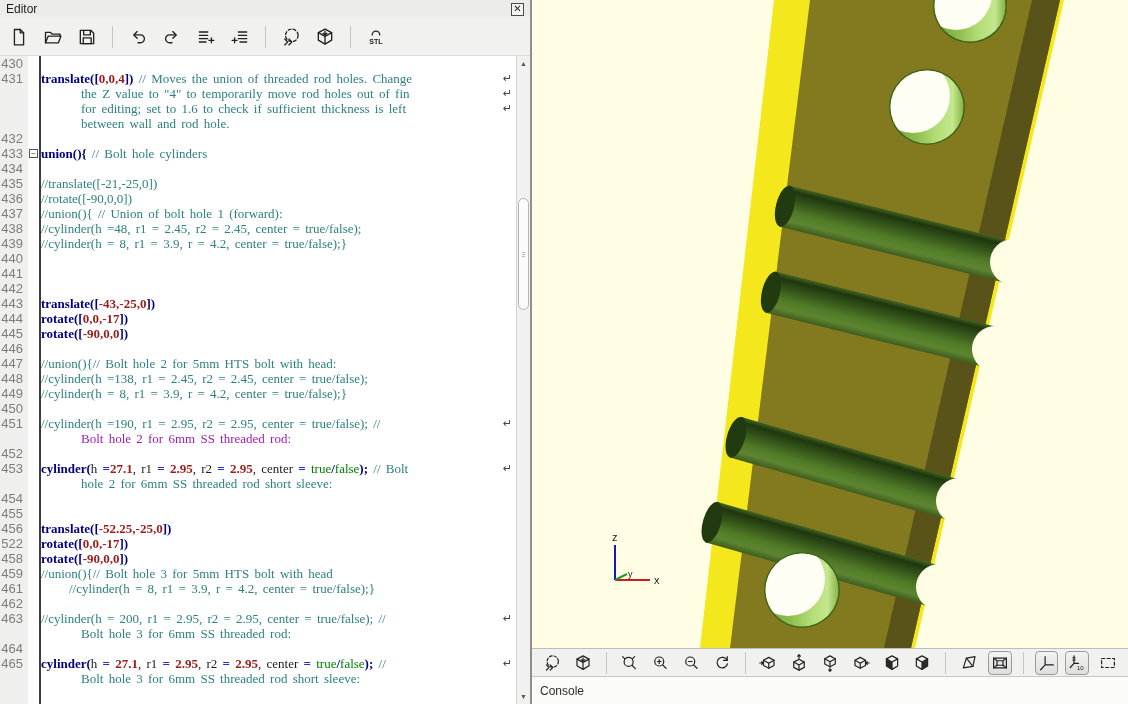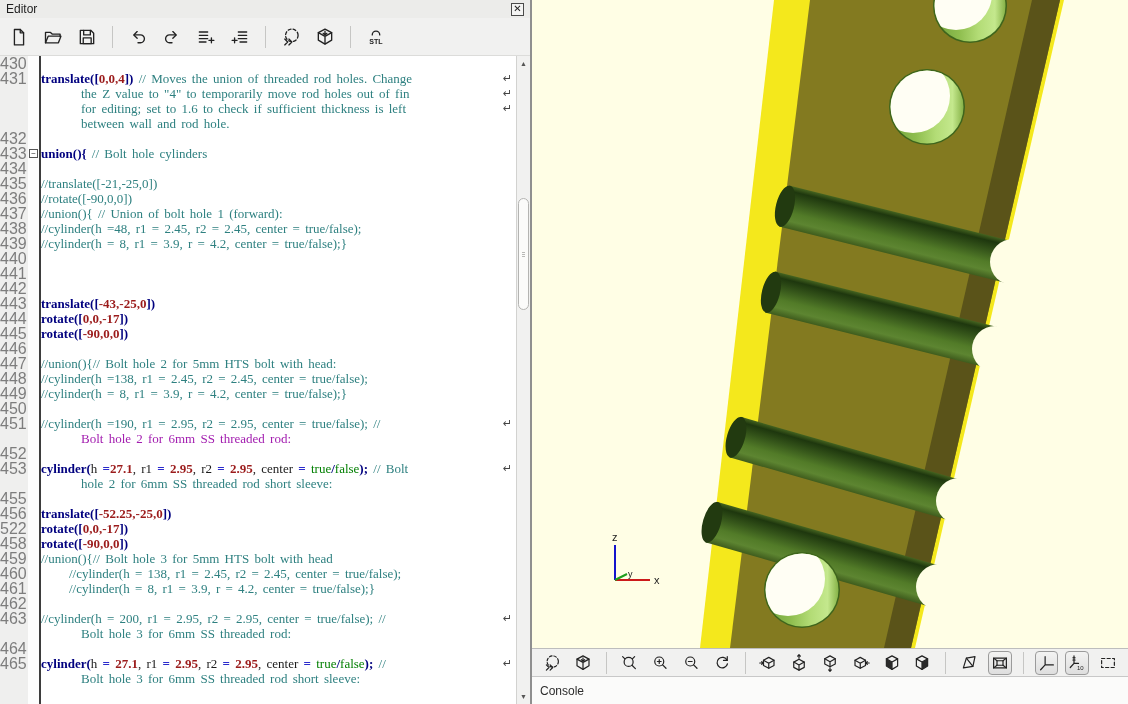--- a/index.html
+++ b/index.html
@@ -19,21 +19,21 @@
   .ed-toolbar .btn { width:26px; height:26px; display:flex; align-items:center; justify-content:center;
                      border-radius:3px; cursor:pointer; }
   .sep { width:1px; height:22px; background:#c6c6c4; margin:0 4px; flex:0 0 1px; }
 
   .code-wrap { position:relative; flex:1; background:#fff; overflow:hidden; }
   .gutter-bg { position:absolute; left:0; top:0; bottom:0; width:28px; background:#efefee; }
   .fold-bg   { position:absolute; left:28px; top:0; bottom:0; width:11px; background:#fdfdfd; }
   .gutter-sep{ position:absolute; left:39px; top:0; bottom:0; width:2px; background:#3d3d3d; }
   .rows { position:absolute; left:0; top:0; right:14px; }
   .row { display:flex; height:15px; position:relative; }
-  .ln { width:28px; flex:0 0 28px; text-align:right; padding-right:5px; font-size:16px;
+  .ln { width:28px; flex:0 0 28px; text-align:right; padding-right:5px; font-size:13px;
         color:#7d7d7d; line-height:15px; }
   .fold { width:13px; flex:0 0 13px; position:relative; }
   .foldbox { position:absolute; left:1px; top:3px; width:9px; height:9px; border:1px solid #555;
              background:#fff; font-size:8px; line-height:7px; text-align:center; color:#333; cursor:pointer; }
   .code { flex:1; font-family:"Liberation Serif", serif; font-size:13px; line-height:15px;
           white-space:pre; word-spacing:2px; color:#1a1a1a; }
   .wrap-mark { position:absolute; right:4px; top:0; font-size:11px; color:#444; line-height:15px; }
 
   .vscroll { position:absolute; right:0; top:0; bottom:0; width:14px; background:#f1f1f0;
              border-left:1px solid #d2d2d0; }
@@ -287,20 +287,25 @@
             <span class="fold"></span>
             <span class="code"><span style="color: rgb(0, 0, 127); font-weight: 600;">cylinder(</span><span style="color: rgb(26, 26, 26);">h </span><span style="color: rgb(43, 43, 204); font-weight: 700;">=</span><span style="color: rgb(155, 27, 27); font-weight: 700;">27.1</span><span style="color: rgb(26, 26, 26);">, r1 </span><span style="color: rgb(43, 43, 204); font-weight: 700;">=</span><span style="color: rgb(26, 26, 26);"> </span><span style="color: rgb(155, 27, 27); font-weight: 700;">2.95</span><span style="color: rgb(26, 26, 26);">, r2 </span><span style="color: rgb(43, 43, 204); font-weight: 700;">=</span><span style="color: rgb(26, 26, 26);"> </span><span style="color: rgb(155, 27, 27); font-weight: 700;">2.95</span><span style="color: rgb(26, 26, 26);">, center </span><span style="color: rgb(43, 43, 204); font-weight: 700;">=</span><span style="color: rgb(26, 26, 26);"> </span><span style="color: rgb(0, 127, 0);">true</span><span style="color: rgb(0, 0, 127); font-weight: 600;">/</span><span style="color: rgb(0, 127, 0);">false</span><span style="color: rgb(0, 0, 127); font-weight: 600;">);</span><span style="color: rgb(26, 26, 26);"> </span><span style="color: rgb(46, 128, 128);">// Bolt</span></span>
             <span class="wrap-mark">↵</span>
           </div>
           <div class="row">
             <span class="ln"></span>
             <span class="fold"></span>
             <span class="code" style="padding-left: 40px;"><span style="color: rgb(46, 128, 128);">hole 2 for 6mm SS threaded rod short sleeve:</span></span>
           </div>
           <div class="row">
+            <span class="ln">454</span>
+            <span class="fold"></span>
+            <span class="code"></span>
+          </div>
+          <div class="row">
             <span class="ln">455</span>
             <span class="fold"></span>
             <span class="code"></span>
           </div>
           <div class="row">
             <span class="ln">456</span>
             <span class="fold"></span>
             <span class="code"><span style="color: rgb(0, 0, 127); font-weight: 600;">translate([</span><span style="color: rgb(155, 27, 27); font-weight: 700;">-52.25,-25,0</span><span style="color: rgb(0, 0, 127); font-weight: 600;">])</span></span>
           </div>
           <div class="row">
@@ -310,25 +315,20 @@
           </div>
           <div class="row">
             <span class="ln">458</span>
             <span class="fold"></span>
             <span class="code"><span style="color: rgb(0, 0, 127); font-weight: 600;">rotate([</span><span style="color: rgb(155, 27, 27); font-weight: 700;">-90,0,0</span><span style="color: rgb(0, 0, 127); font-weight: 600;">])</span></span>
           </div>
           <div class="row">
             <span class="ln">459</span>
             <span class="fold"></span>
             <span class="code"><span style="color: rgb(46, 128, 128); margin-top: 9px;">//union(){// Bolt hole 3 for 5mm HTS bolt with head</span></span>
-          </div>
-          <div class="row">
-            <span class="ln">460</span>
-            <span class="fold"></span>
-            <span class="code" style="padding-left: 28px;"><span style="color: rgb(46, 128, 128);">//cylinder(h = 138, r1 = 2.45, r2 = 2.45, center = true/false);</span></span>
           </div>
           <div class="row">
             <span class="ln">461</span>
             <span class="fold"></span>
             <span class="code" style="padding-left: 28px;"><span style="color: rgb(46, 128, 128);">//cylinder(h = 8, r1 = 3.9, r = 4.2, center = true/false);}</span></span>
           </div>
           <div class="row">
             <span class="ln">462</span>
             <span class="fold"></span>
             <span class="code"></span>

